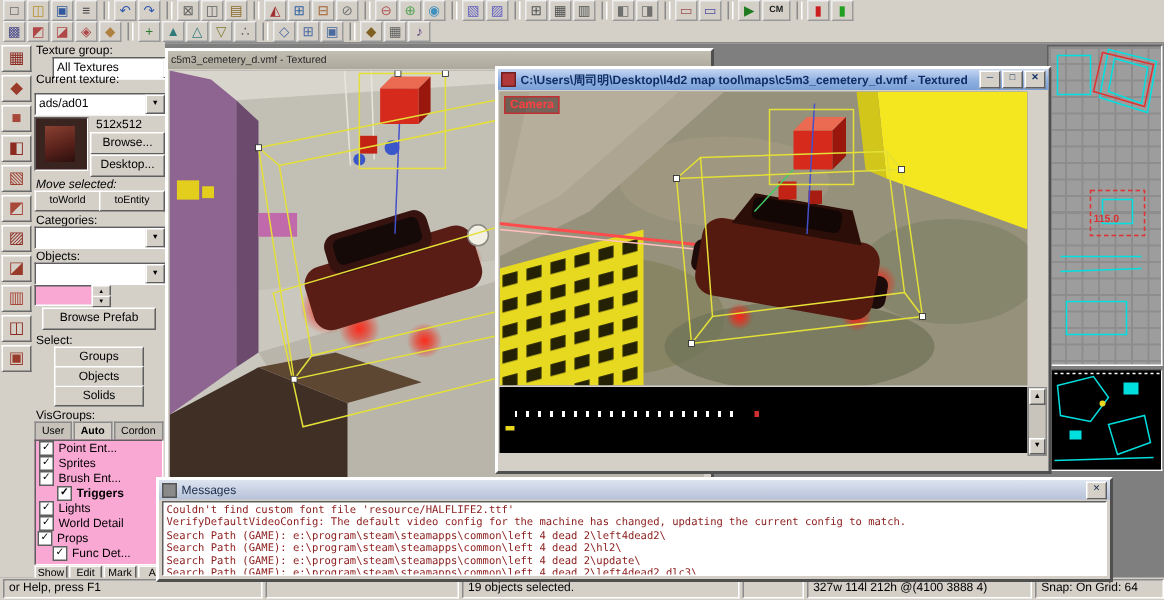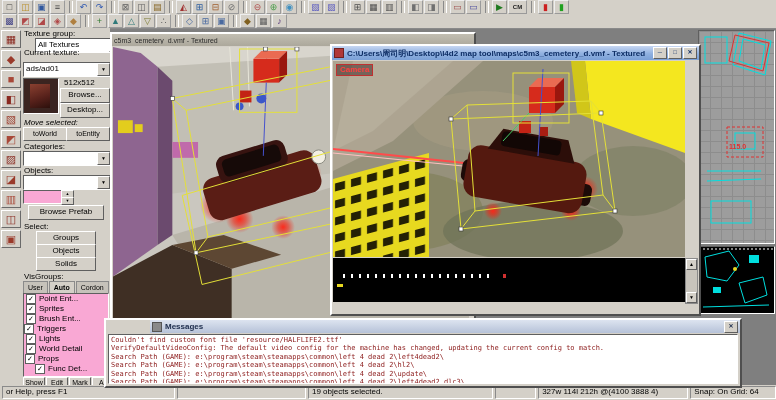--- a/index.html
+++ b/index.html
@@ -36,21 +36,21 @@
   .vg-label{overflow:hidden;}
   .mini{width:20px;height:11px;font-size:7px;line-height:9px;margin-right:1px;}
   
   .win{position:absolute;background:#d4d0c8;border:2px solid;border-color:#ffffff #4f4f4f #4f4f4f #ffffff;}
   .titlebar{height:13px;display:flex;align-items:center;padding:0 2px;overflow:hidden;white-space:nowrap;}
   .titlebar .t-text{flex:1;overflow:hidden;font-size:8px;}
   .t-btn{width:12px;height:10px;margin-left:1px;background:#d4d0c8;border:1px solid;
          border-color:#ffffff #5f5f5f #5f5f5f #ffffff;font-size:6px;line-height:9px;text-align:center;flex:0 0 auto;}
   .float-title{background:linear-gradient(180deg,#c6d6f2 0%,#8fb0e0 55%,#7aa0d6 100%);color:#0f2f66;font-weight:bold;height:14px;}
   .gray-title{background:linear-gradient(180deg,#c2beb2 0%,#aca89c 100%);color:#2a2a2a;height:12px;}
-  .msg-title{background:linear-gradient(180deg,#dde4f0 0%,#b6c2d8 100%);color:#20304f;font-weight:bold;margin-left:44px;}
+  .msg-title{background:linear-gradient(180deg,#dde4f0 0%,#b6c2d8 100%);color:#20304f;font-weight:normal;}
   .w-icon{width:8px;height:8px;margin-right:3px;flex:0 0 auto;}
   
   .scene{position:absolute;overflow:hidden;background:#9a9a9a;}
   .scene svg{position:absolute;top:0;left:0;width:100%;height:100%;}
   
   #console{position:absolute;left:2px;top:14px;right:2px;bottom:2px;background:#fff;
            border:1px solid;border-color:#5f5f5f #ffffff #ffffff #5f5f5f;overflow:hidden;padding:1px 2px;}
   .msg-line{font-family:"DejaVu Sans Mono",monospace;font-size:7px;line-height:8.4px;color:#8b1a1a;white-space:pre;}
   
   #statusbar{top:385px;left:0;width:776px;height:15px;background:#d4d0c8;display:flex;align-items:center;padding-left:2px;}
@@ -205,21 +205,21 @@
         <span class="vg-label">Point Ent...</span>
       </div>
       <div class="vg-row" style="padding-left: 2px;">
         <span class="vg-cb">✓</span>
         <span class="vg-label">Sprites</span>
       </div>
       <div class="vg-row" style="padding-left: 2px;">
         <span class="vg-cb">✓</span>
         <span class="vg-label">Brush Ent...</span>
       </div>
-      <div class="vg-row" style="padding-left: 0;">
+      <div class="vg-row" style="padding-left: 14px; font-weight: bold;">
         <span class="vg-cb">✓</span>
         <span class="vg-label">Triggers</span>
       </div>
       <div class="vg-row" style="padding-left: 2px;">
         <span class="vg-cb">✓</span>
         <span class="vg-label">Lights</span>
       </div>
       <div class="vg-row" style="padding-left: 2px;">
         <span class="vg-cb">✓</span>
         <span class="vg-label">World Detail</span>

